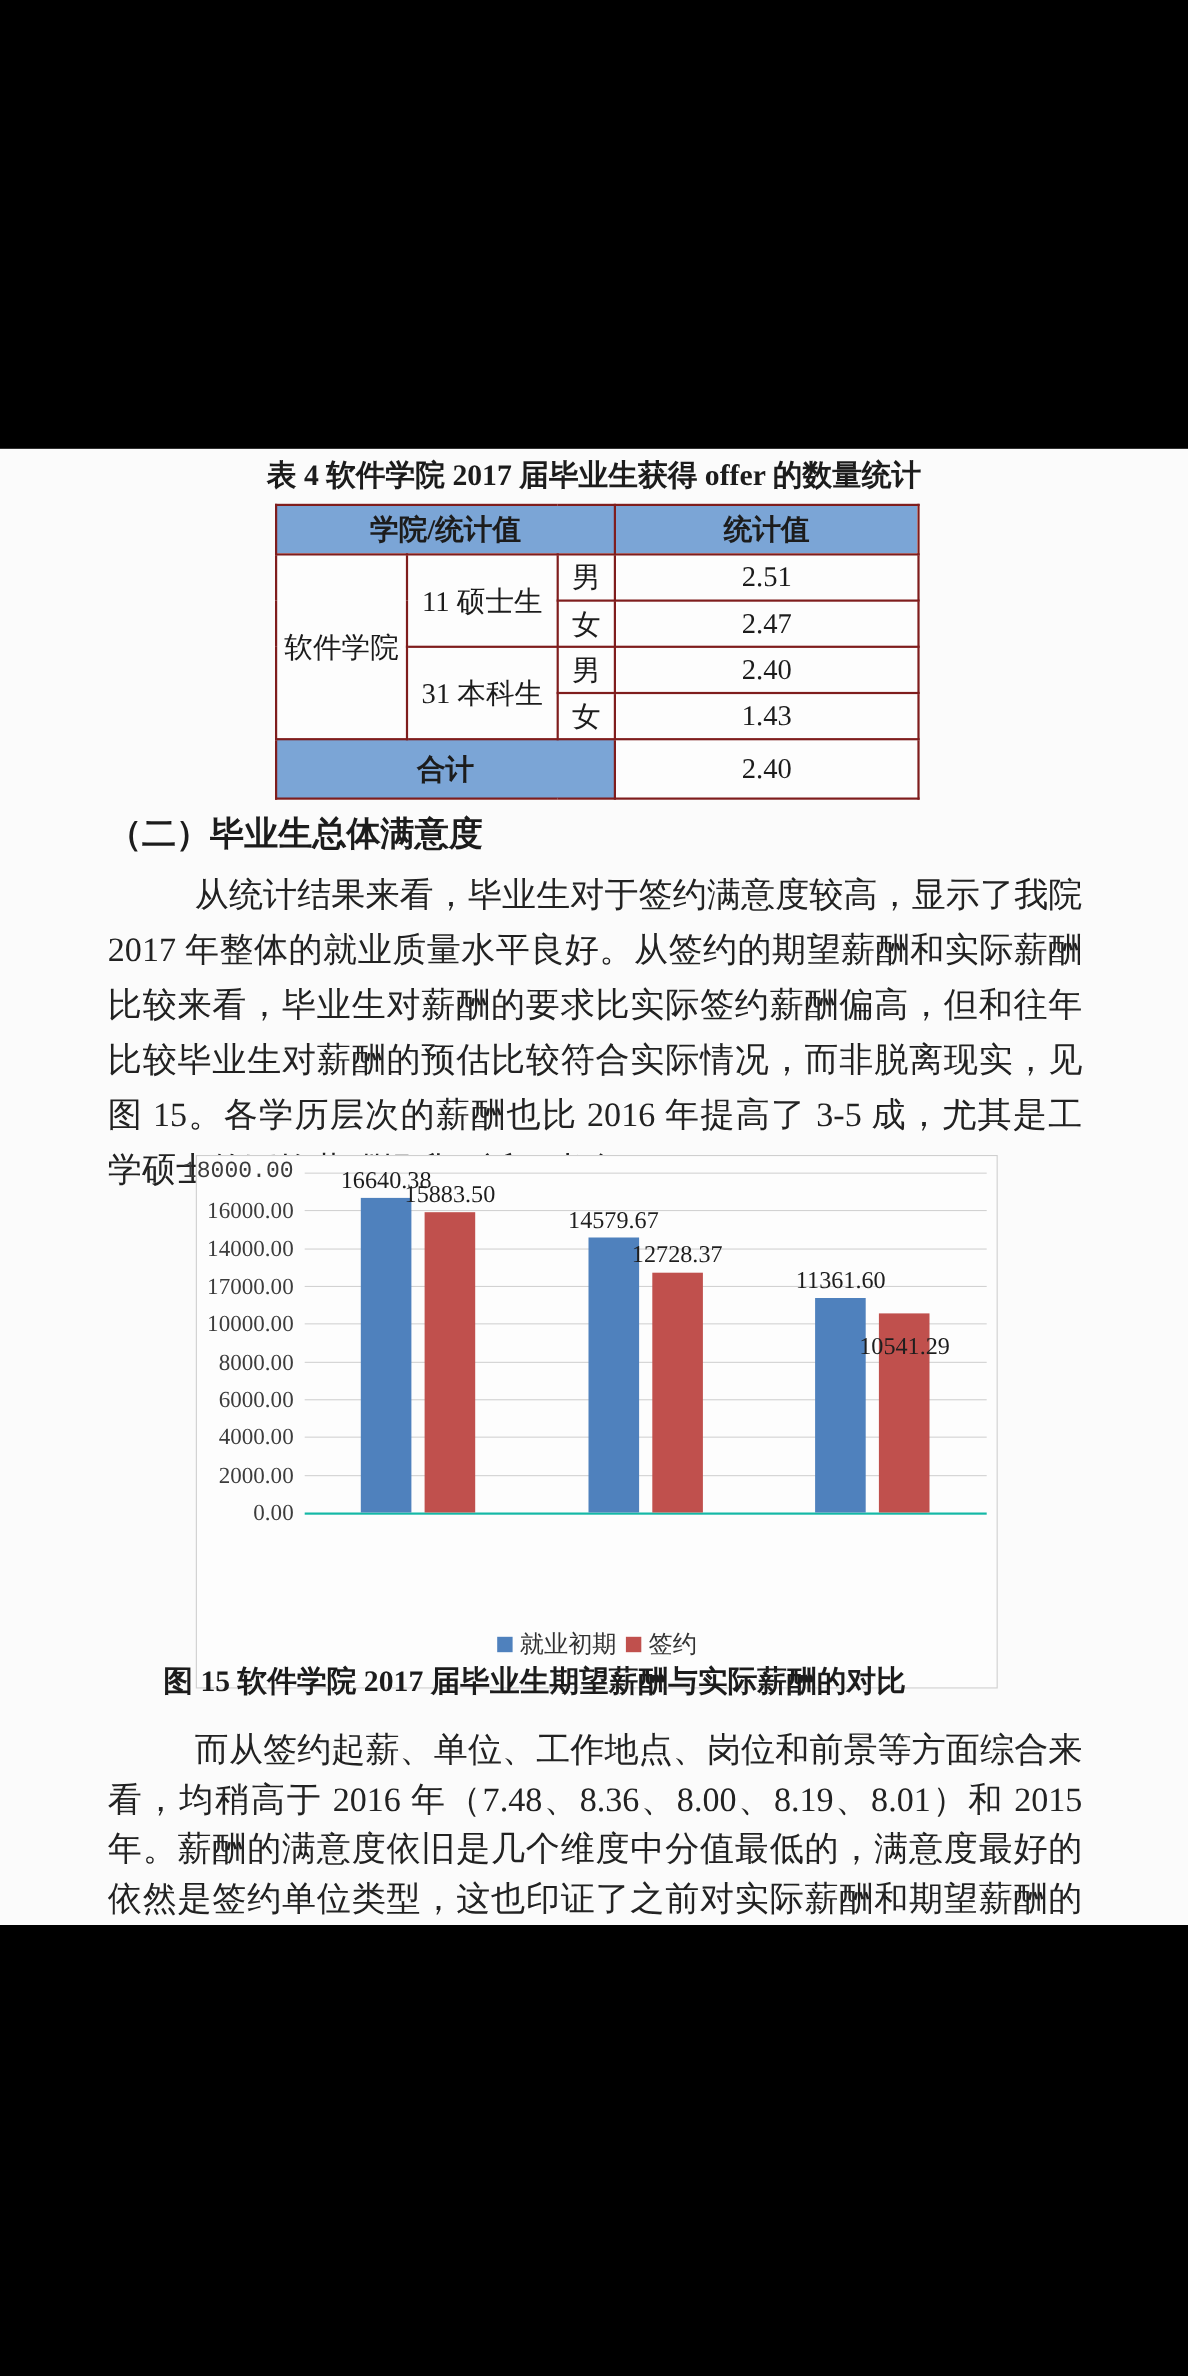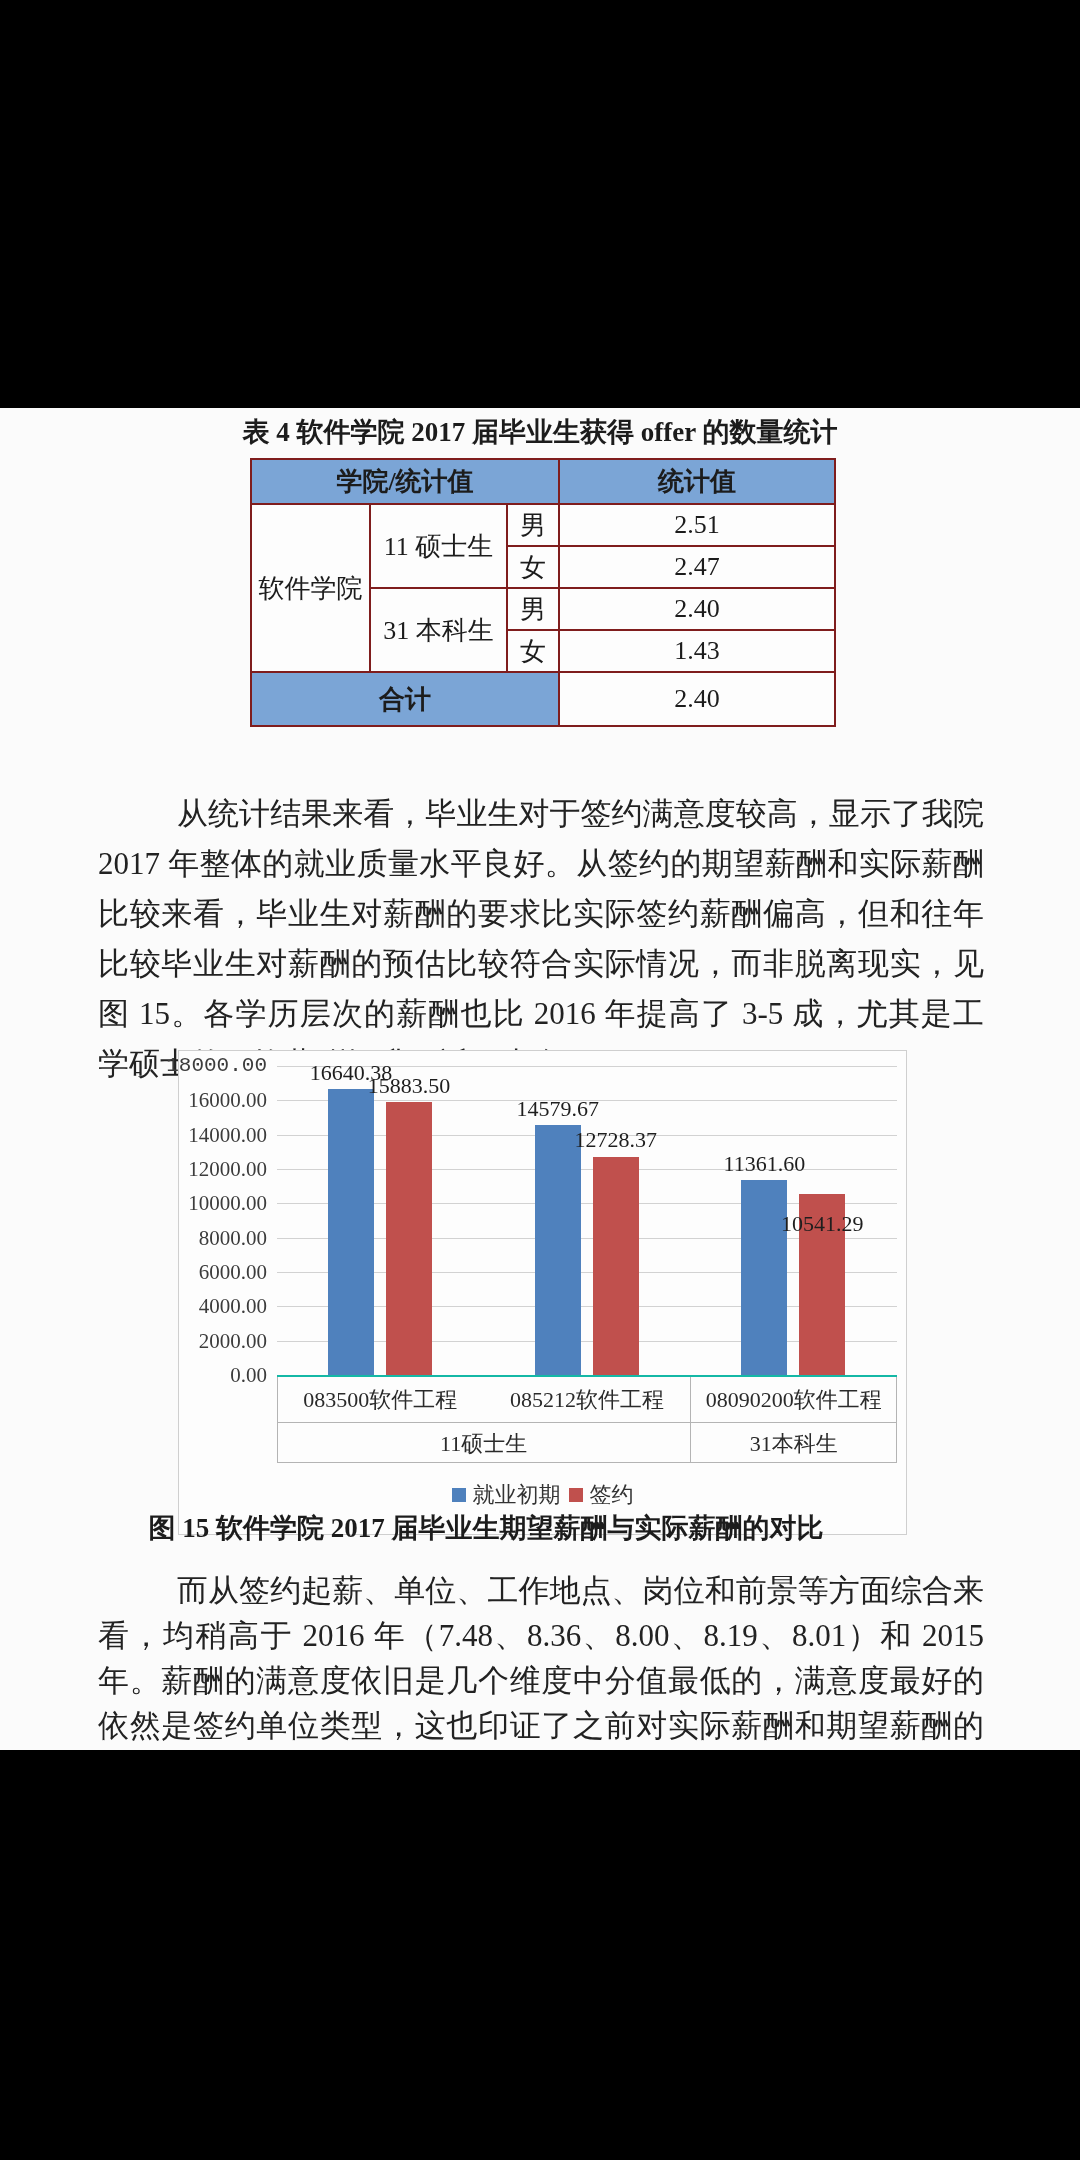--- a/index.html
+++ b/index.html
@@ -126,32 +126,33 @@
       <td>女</td>
       <td>1.43</td>
     </tr>
     <tr class="total">
       <td colspan="3" class="blue">合计</td>
       <td class="val">2.40</td>
     </tr>
   </tbody>
     </table>
 
+  <div class="abs heading">（二）毕业生总体满意度</div>
 
   <div id="para1" class="abs para">从统计结果来看，毕业生对于签约满意度较高，显示了我院 2017 年整体的就业质量水平良好。从签约的期望薪酬和实际薪酬比较来看，毕业生对薪酬的要求比实际签约薪酬偏高，但和往年比较毕业生对薪酬的预估比较符合实际情况，而非脱离现实，见图 15。各学历层次的薪酬也比 2016 年提高了 3-5 成，尤其是工学硕士的平均薪酬提升了近一半多。</div>
 
   <div id="chart" class="abs">
     <div id="ylabels">
         <div class="ylab" style="top: 312px;">0.00</div>
         <div class="ylab" style="top: 277.667px;">2000.00</div>
         <div class="ylab" style="top: 243.333px;">4000.00</div>
         <div class="ylab" style="top: 209px;">6000.00</div>
         <div class="ylab" style="top: 174.667px;">8000.00</div>
         <div class="ylab" style="top: 140.333px;">10000.00</div>
-        <div class="ylab" style="top: 106px;">12000.00</div>
+        <div class="ylab" style="top: 106px;">17000.00</div>
         <div class="ylab" style="top: 71.6667px;">14000.00</div>
         <div class="ylab" style="top: 37.3333px;">16000.00</div>
         <div class="ylab" style="top: 3px; font-family: Liberation Mono, monospace;">18000.00</div>
       </div>
     <div id="plot" class="abs">
         <div class="gridline" style="top: 0px;"></div>
         <div class="gridline" style="top: 34.3333px;"></div>
         <div class="gridline" style="top: 68.6667px;"></div>
         <div class="gridline" style="top: 103px;"></div>
         <div class="gridline" style="top: 137.333px;"></div>
@@ -165,32 +166,20 @@
         <div class="bar-label" style="left: 210.667px; top: 29.7157px;">14579.67</div>
         <div class="bar" style="left: 464.333px; height: 195.041px; background: rgb(79, 129, 189);"></div>
         <div class="bar-label" style="left: 417.333px; top: 84.9592px;">11361.60</div>
         <div class="bar" style="left: 109px; height: 272.667px; background: rgb(192, 80, 77);"></div>
         <div class="bar-label" style="left: 62px; top: 7.33325px;">15883.50</div>
         <div class="bar" style="left: 315.667px; height: 218.504px; background: rgb(192, 80, 77);"></div>
         <div class="bar-label" style="left: 268.667px; top: 61.4963px;">12728.37</div>
         <div class="bar" style="left: 522.333px; height: 180.959px; background: rgb(192, 80, 77);"></div>
         <div class="bar-label" style="left: 475.333px; top: 99px; margin-top: 46px;">10541.29</div>
       </div>
-    <div id="xaxis" class="abs">
-        <div class="hline" style="top: 45px;"></div>
-        <div class="hline" style="top: 85px;"></div>
-        <div class="vline" style="left: 0px;"></div>
-        <div class="vline" style="left: 413.333px;"></div>
-        <div class="vline" style="left: 619px;"></div>
-        <div class="cat-label" style="left: 0px; width: 206.667px;">083500软件工程</div>
-        <div class="cat-label" style="left: 206.667px; width: 206.667px;">085212软件工程</div>
-        <div class="cat-label" style="left: 413.333px; width: 206.667px;">08090200软件工程</div>
-        <div class="grp-label" style="left: 0px; width: 413.333px;">11硕士生</div>
-        <div class="grp-label" style="left: 413.333px; width: 206.667px;">31本科生</div>
-      </div>
     <div id="legend">
         <div class="legend-item">
           <span class="legend-swatch" style="background: rgb(79, 129, 189);"></span>
           <span>就业初期</span>
         </div>
         <div class="legend-item">
           <span class="legend-swatch" style="background: rgb(192, 80, 77);"></span>
           <span>签约</span>
         </div>
       </div>

